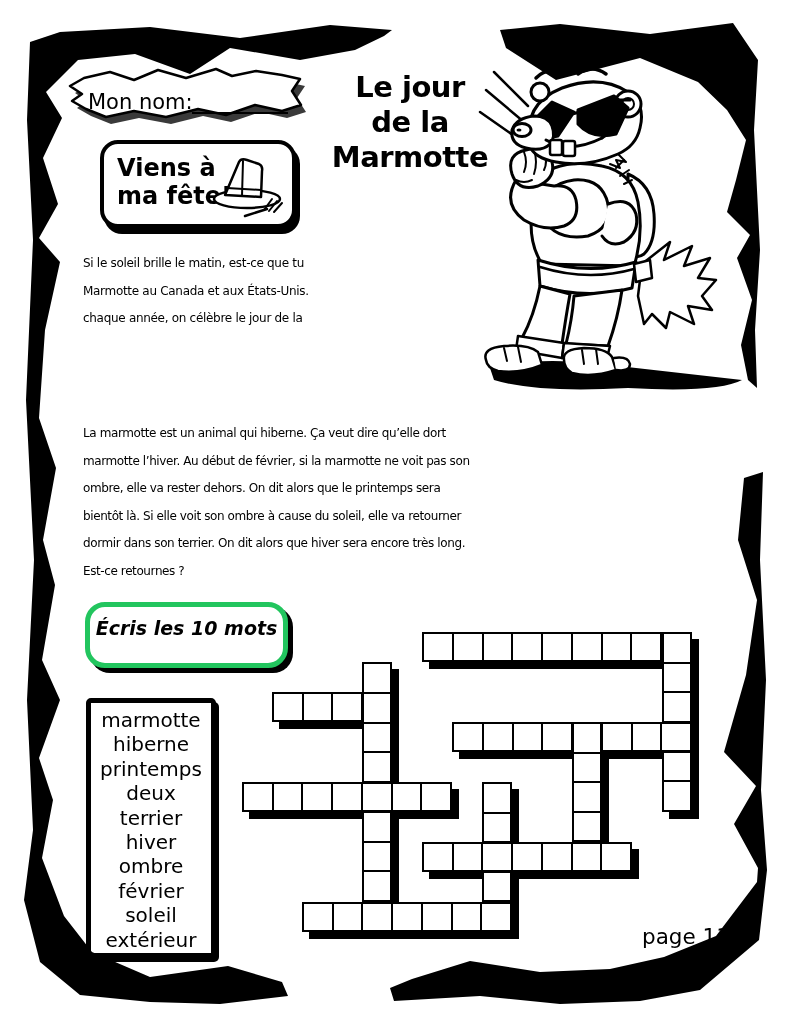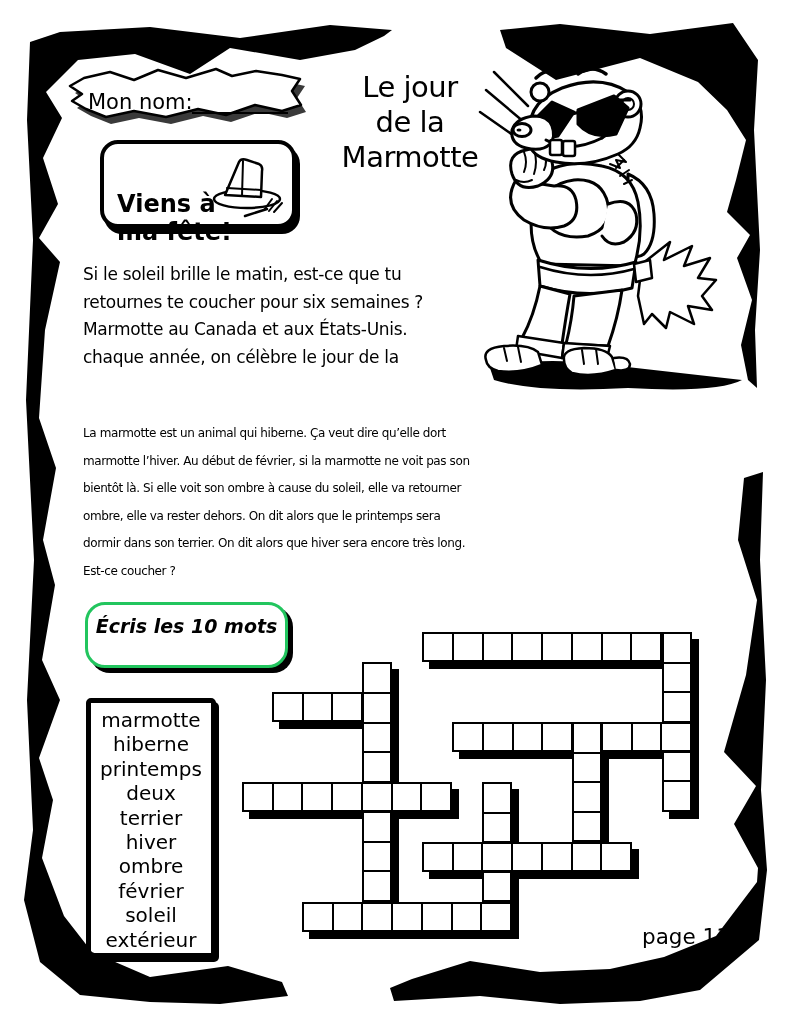--- a/index.html
+++ b/index.html
@@ -12,34 +12,34 @@
   .frame-svg{position:absolute;left:0;top:0;width:791px;height:1024px;pointer-events:none;z-index:30;}
 
   
   .banner-svg{left:58px;top:64px;width:256px;height:70px;z-index:5;}
   .name-label{left:88px;top:90px;font-size:21px;z-index:6;}
   .name-line{left:192px;top:86px;width:96px;height:26px;border-bottom:2.5px solid #000;z-index:6;}
 
   
   .badge{left:100px;top:140px;width:188px;height:80px;background:#fff;border:4px solid #000;
          border-radius:18px;box-shadow:4px 6px 0 #000;z-index:5;}
-  .badge-text{position:absolute;left:13px;top:10px;font-size:24px;font-weight:bold;line-height:28px;margin-top:36px;}
+  .badge-text{position:absolute;left:13px;top:10px;font-size:24px;font-weight:bold;line-height:28px;}
   .cake-svg{position:absolute;right:2px;top:8px;width:82px;height:66px;}
 
   
-  .title{left:320px;top:70px;width:180px;text-align:center;font-size:29px;font-weight:normal;
+  .title{left:320px;top:70px;width:180px;text-align:center;font-size:29px;font-weight:bold;
          line-height:35px;letter-spacing:-0.5px;z-index:4;}
 
   
   .para{z-index:4;}
-  .para1{left:83px;top:250px;font-size:17px;line-height:27.6px;letter-spacing:-0.3px;margin-top:11px;}
+  .para1{left:83px;top:250px;font-size:12px;line-height:27.6px;letter-spacing:-0.3px;}
   .para2{left:83px;top:420px;font-size:12px;line-height:27.6px;letter-spacing:-0.4px;}
 
   
-  .bubble{left:85px;top:602px;width:203px;height:66px;background:#fff;border:3px solid #22c55e;
+  .bubble{left:85px;top:602px;width:203px;height:66px;background:#fff;border:5px solid #22c55e;
           border-radius:20px;box-shadow:5px 5px 0 #000;text-align:center;z-index:5;
           font-size:19px;font-style:italic;font-weight:bold;line-height:24px;padding-top:9px;
           box-sizing:border-box;}
 
   
   .wordbox{left:86px;top:698px;width:130px;height:260px;background:#fff;border:5px solid #000;
            border-radius:5px;box-shadow:3px 4px 0 #000;box-sizing:border-box;z-index:5;
            text-align:center;font-size:20px;line-height:24.4px;padding-top:5px;}
 
   
@@ -139,31 +139,30 @@
       <ellipse cx="49" cy="78" rx="2.5" ry="1.5" fill="#000" stroke="none"></ellipse>
       <path d="M76,88 Q100,102 132,86"></path>
       <path d="M132,86 Q141,81 142,72"></path>
       <rect x="80" y="88" width="12" height="15" rx="2" fill="#fff" stroke-width="2.5"></rect>
       <rect x="93" y="89" width="12" height="15" rx="2" fill="#fff" stroke-width="2.5"></rect>
     </g>
   </svg>
 
   <div class="abs para para1">
       <div class="nowrap">Si le soleil brille le matin, est-ce que tu</div>
-      <div class="nowrap">retournes te coucher pour six semaines ?</div>
       <div class="nowrap">Marmotte au Canada et aux États-Unis.</div>
       <div class="nowrap">chaque année, on célèbre le jour de la</div>
     </div>
   <div class="abs para para2">
       <div class="nowrap">La marmotte est un animal qui hiberne. Ça veut dire qu’elle dort</div>
       <div class="nowrap">marmotte l’hiver. Au début de février, si la marmotte ne voit pas son</div>
+      <div class="nowrap">ombre, elle va rester dehors. On dit alors que le printemps sera</div>
       <div class="nowrap">bientôt là. Si elle voit son ombre à cause du soleil, elle va retourner</div>
-      <div class="nowrap">ombre, elle va rester dehors. On dit alors que le printemps sera</div>
       <div class="nowrap">dormir dans son terrier. On dit alors que hiver sera encore très long.</div>
-      <div class="nowrap">Est-ce coucher ?</div>
+      <div class="nowrap">Est-ce retournes ?</div>
     </div>
 
   <div class="abs bubble">
     <div class="nowrap">Écris les 10 mots</div>
   </div>
 
   <div class="abs wordbox">
       <div class="nowrap">marmotte</div>
       <div class="nowrap">hiberne</div>
       <div class="nowrap">printemps</div>

